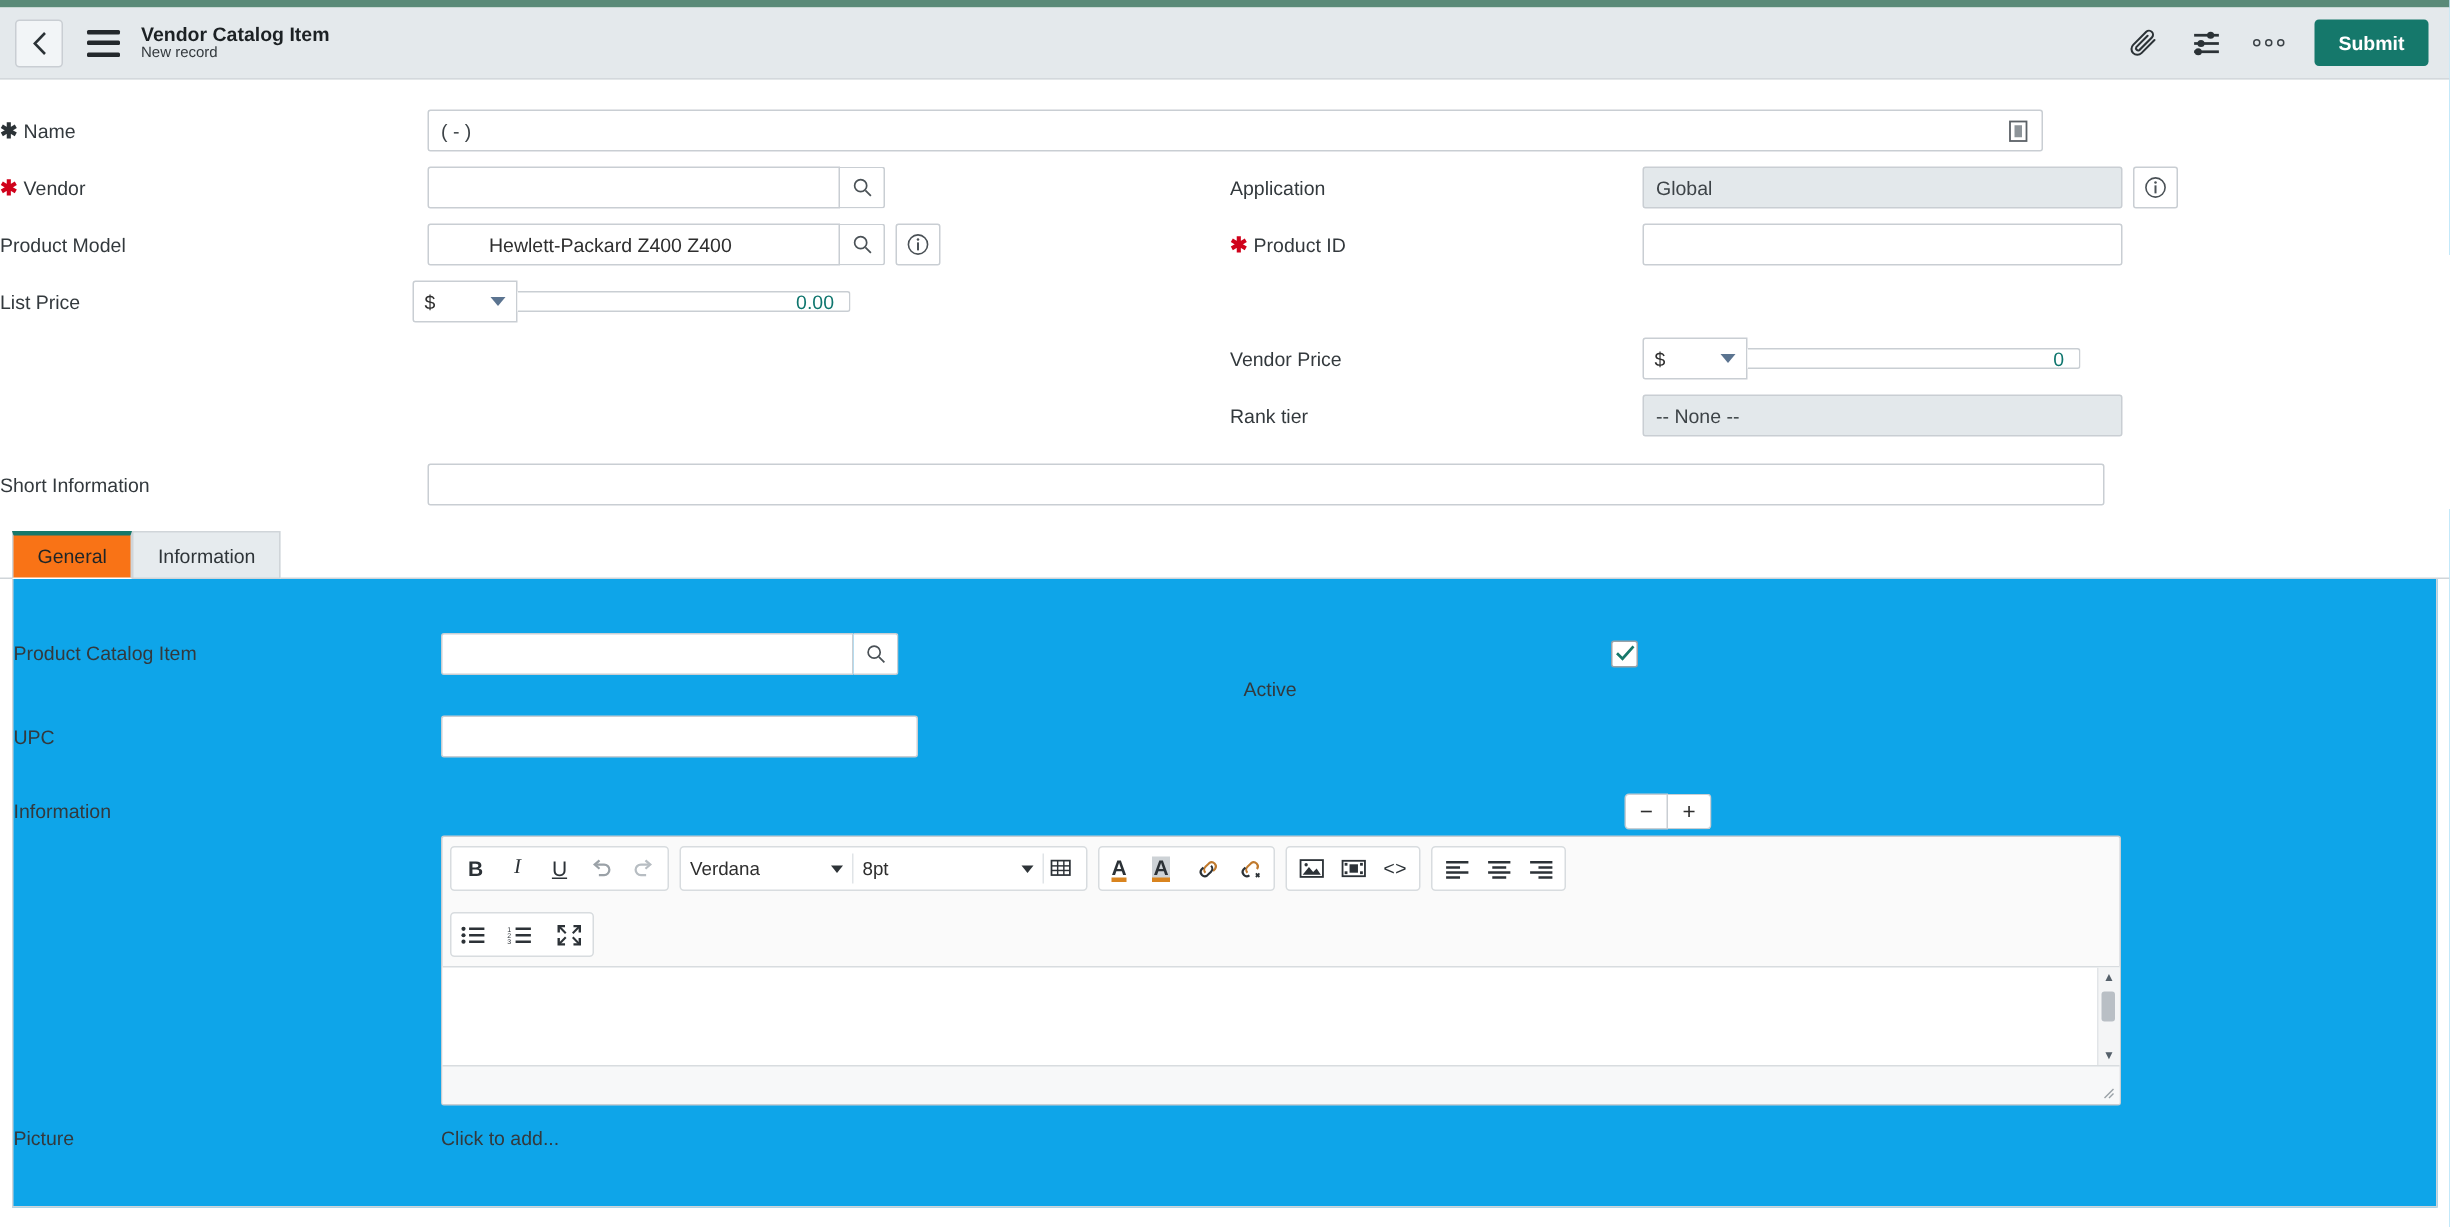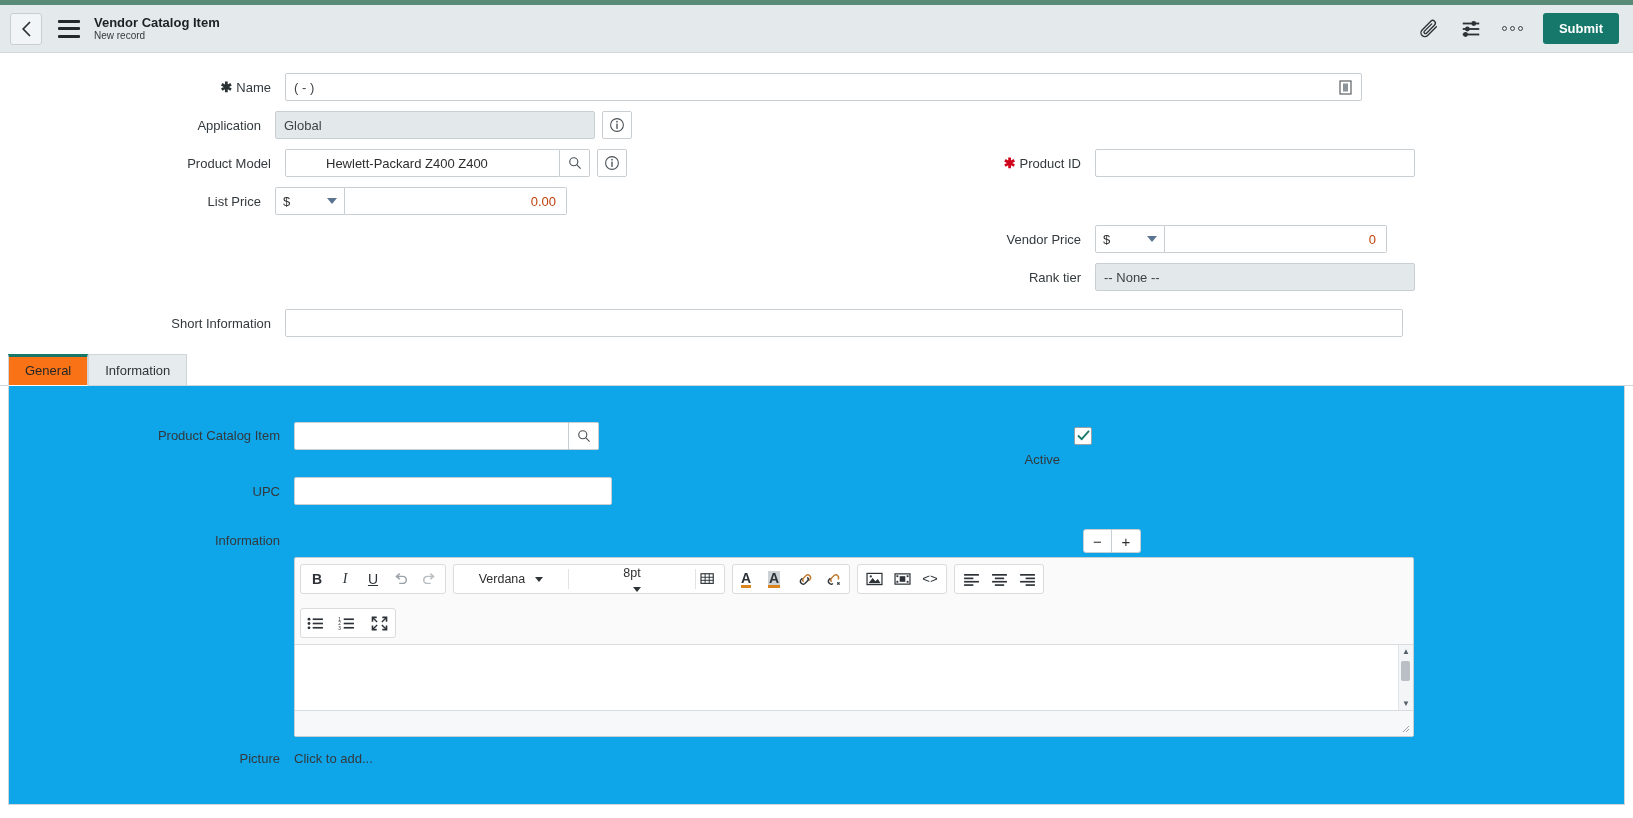--- a/index.html
+++ b/index.html
@@ -78,21 +78,20 @@
   .form-area { padding: 20px 0 0 0; position: relative; }
 
   .row { display: flex; align-items: center; margin-bottom: 10px; }
 
   .col-left  { width: 820px; display:flex; align-items:center; }
   .col-right { width: 760px; display:flex; align-items:center; }
 
   .lbl {
     font-size: 13px;
     color: #33393d;
-    text-align: right;
     padding-right: 14px;
     white-space: nowrap;
   }
   .lbl-l { width: 285px; }
   .lbl-r { width: 275px; }
 
   .star { color: #d0021b; font-weight: bold; margin-right: 4px; font-size: 14px; }
   .star.filled { color: #2b3236; }
 
   input.fld, .fld {
@@ -153,28 +152,28 @@
     background: #ffffff;
     display: flex; align-items: center; justify-content: space-between;
     padding: 0 7px;
     cursor: pointer;
     border-radius: 2px 0 0 2px;
     font-size: 13px;
     color: #2e2e2e;
   }
   .caret { width:0;height:0;border-left:5px solid transparent;border-right:5px solid transparent;border-top:6px solid #5b7490; }
   .price-in {
-    width: 222px; height: 28px;
+    width: 222px; height: 14px;
     border: 1px solid #c9ced3;
     border-left: none;
     text-align: right;
     padding: 0 10px;
     font-family: "Liberation Sans", sans-serif;
     font-size: 13px;
-    color: #c2410c;
+    color: #0f766e;
     border-radius: 0 2px 2px 0;
     outline: none;
   }
 
   
   .tabbar { display:flex; align-items:flex-end; margin-top: 16px; padding-left: 8px; border-bottom: 1px solid #d0d5d9; }
   .tab {
     padding: 8px 16px 7px 16px;
     font-size: 13px;
     cursor: pointer;
@@ -350,20 +349,32 @@
         <svg width="13" height="15" viewBox="0 0 13 15">
           <rect x="1" y="1" width="11" height="13" fill="none" stroke="#5b6166" stroke-width="1.2"></rect>
           <rect x="4" y="3.5" width="5" height="8" fill="#8d9499"></rect>
         </svg>
       </span>
     </div>
   </div>
 
   
   <div class="row">
+    <div class="col-left">
+      <div class="lbl lbl-l">
+        <span class="star">✱</span><span>Vendor</span>
+      </div>
+      <input class="fld" style="width: 275px; border-radius: 2px 0px 0px 2px;" value="">
+      <div class="lookup-btn">
+        <svg width="14" height="14" viewBox="0 0 16 16">
+          <circle cx="6.6" cy="6.6" r="4.6" fill="none" stroke="#4a5156" stroke-width="1.3"></circle>
+          <line x1="10.2" y1="10.2" x2="14.4" y2="14.4" stroke="#4a5156" stroke-width="1.3"></line>
+        </svg>
+      </div>
+    </div>
     <div class="col-right">
       <div class="lbl lbl-r">Application</div>
       <div class="fld ro" style="width:320px;">Global</div>
       <div class="info-btn">
         <svg width="16" height="16" viewBox="0 0 18 18">
           <circle cx="9" cy="9" r="7.2" fill="none" stroke="#4a5156" stroke-width="1.2"></circle>
           <circle cx="9" cy="5.3" r="0.95" fill="#4a5156"></circle>
           <rect x="8.25" y="7.4" width="1.5" height="6" fill="#4a5156"></rect>
         </svg>
       </div>
@@ -495,26 +506,26 @@
               </div>
               <div class="tbtn">
                 <svg width="16" height="14" viewBox="0 0 18 16">
                   <path d="M13 5 H7 a4 4 0 0 0 0 8 H11" fill="none" stroke="#b7bdc2" stroke-width="1.7"></path>
                   <path d="M10.5 1.8 L14.2 5 L10.5 8.2" fill="none" stroke="#b7bdc2" stroke-width="1.7"></path>
                 </svg>
               </div>
             </div>
 
             <div class="tgroup" style="padding:0;">
-              <div class="sel-box" style="width:114px;justify-content:center;">
+              <div class="sel-box" style="width:114px;">
                 <span>Verdana</span>
                 <span class="caret-sm"></span>
               </div>
               <div class="vsplit"></div>
-              <div class="sel-box" style="width:126px;flex-direction:column;">
+              <div class="sel-box" style="width:126px;">
                 <span>8pt</span>
                 <span class="caret-sm"></span>
               </div>
               <div class="vsplit"></div>
               <div class="tbtn">
                 <svg width="16" height="14" viewBox="0 0 18 16">
                   <rect x="1" y="2" width="14" height="11" fill="none" stroke="#2c3237" stroke-width="1.3"></rect>
                   <line x1="1" y1="6" x2="15" y2="6" stroke="#2c3237" stroke-width="1.1"></line>
                   <line x1="1" y1="9.5" x2="15" y2="9.5" stroke="#2c3237" stroke-width="1.1"></line>
                   <line x1="5.7" y1="2" x2="5.7" y2="13" stroke="#2c3237" stroke-width="1.1"></line>

